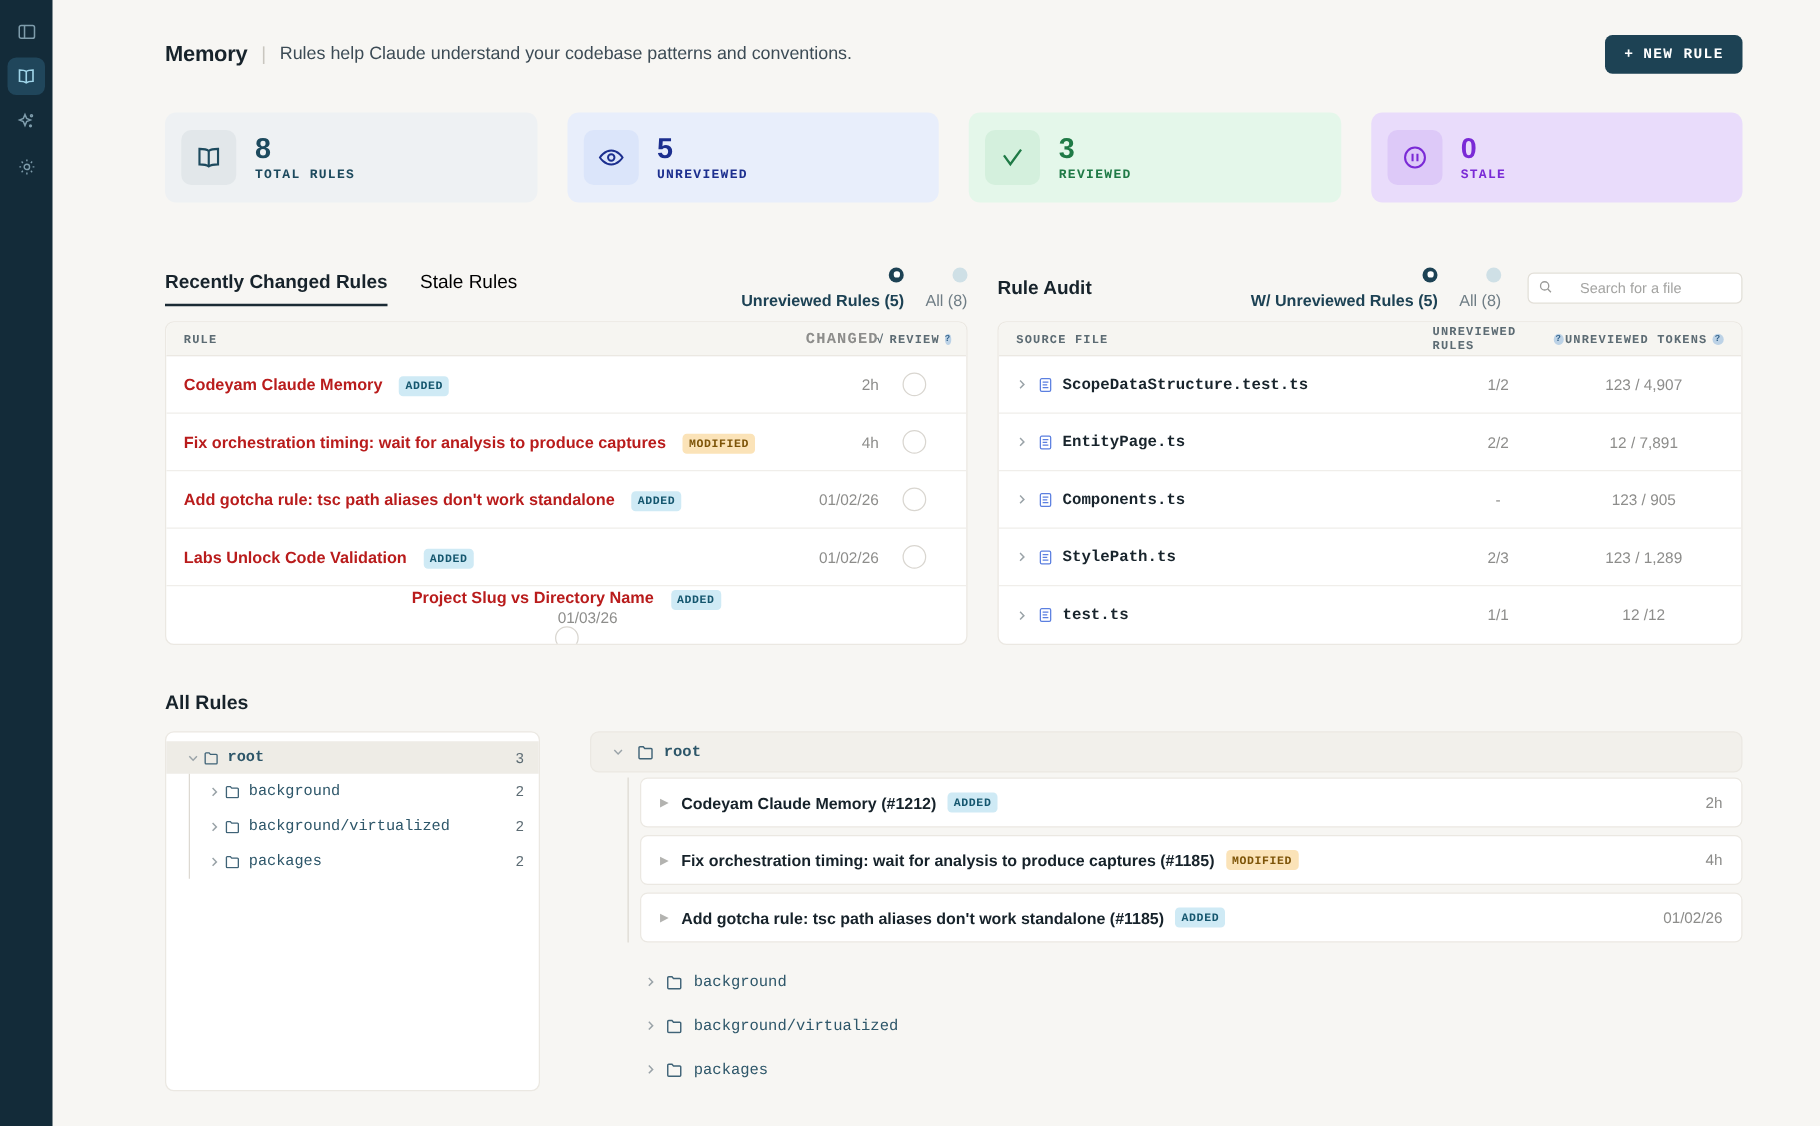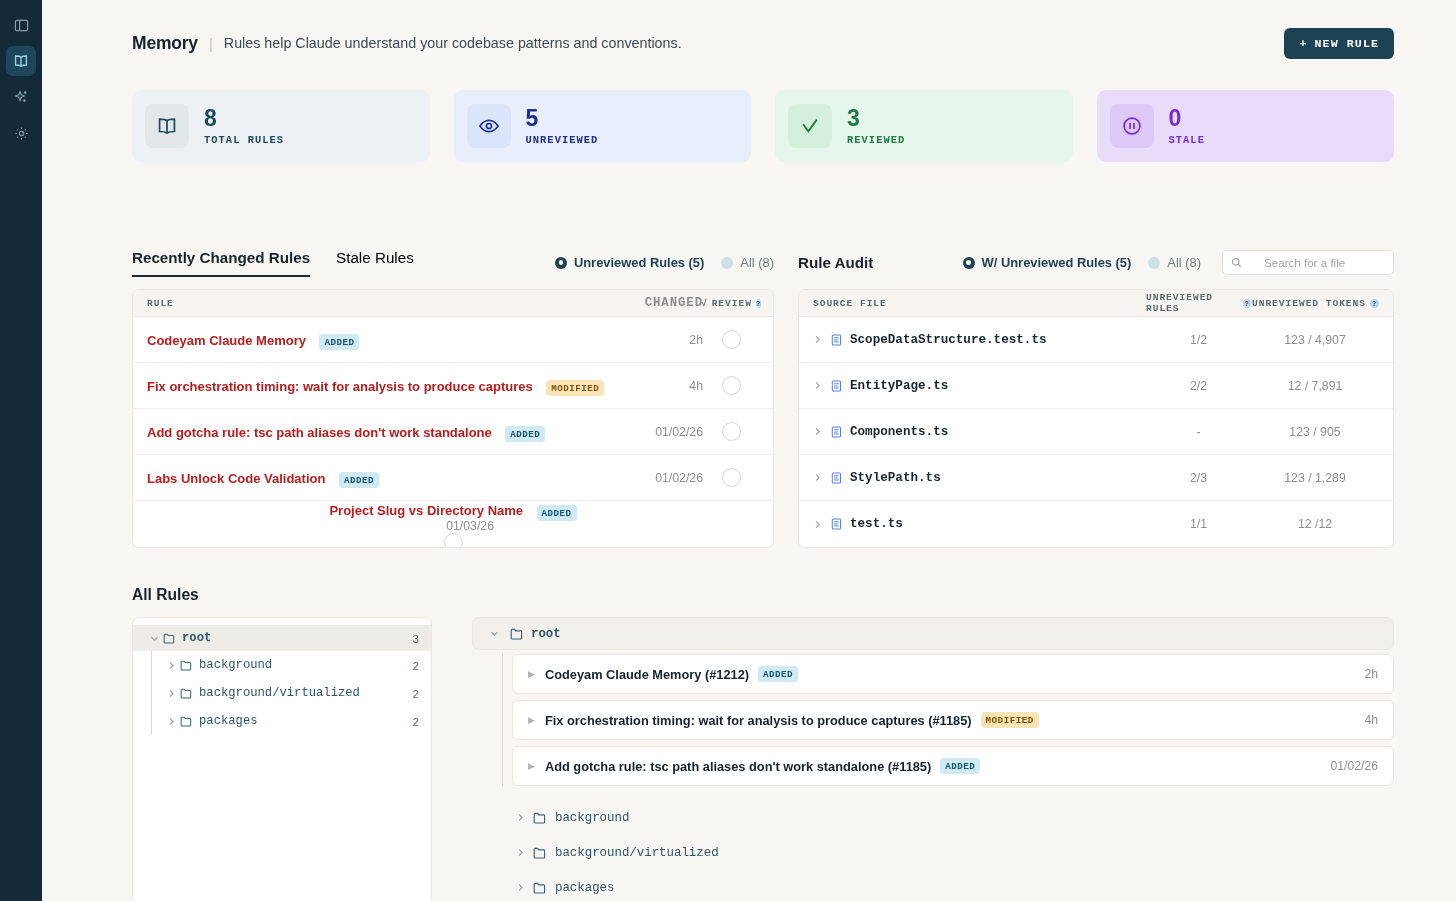--- a/index.html
+++ b/index.html
@@ -88,31 +88,31 @@
   .s-stale { background: #e9dcfb; }
   .s-stale .stat-ico { background: #ddc9f8; color: #7a2ad6; }
   .s-stale .stat-num, .s-stale .stat-lbl { color: #7a2ad6; }
 
   
   .panels { display: flex; gap: 24px; margin-top: 52px; }
   .panel-left { width: 642px; flex: 0 0 642px; }
   .panel-right { flex: 1 1 auto; }
 
   .panel-head {
-    display: flex; align-items: center; height: 33px; margin-top: 32px;
+    display: flex; align-items: center; height: 33px;
   }
   .tab {
     font-size: 15.2px; font-weight: bold; color: #17232b;
     padding-bottom: 9px; border-bottom: 2px solid #1b2b34;
   }
   .tab.inactive { color: #000000; font-weight: normal; border-bottom: 2px solid transparent; margin-left: 26px; }
   .panel-title { font-size: 15.2px; font-weight: bold; color: #17232b; }
 
   .radios { margin-left: auto; display: flex; align-items: center; gap: 17px; }
-  .radio { display: flex; align-items: center; gap: 7px; }
+  .radio { display: flex; align-items: flex-end; gap: 7px; flex-direction: column; }
   .dot { width: 12px; height: 12px; border-radius: 50%; position: relative; flex: 0 0 auto; }
   .dot.on { background: #1d4254; }
   .dot.on::after {
     content:''; position: absolute; left: 3.7px; top: 3.7px;
     width: 4.6px; height: 4.6px; border-radius: 50%; background: #fff;
   }
   .dot.off { background: #cfe0e6; }
   .radio .lab { font-size: 12.9px; font-weight: bold; color: #1d4254; }
   .radio.off .lab { color: #6f7d85; font-weight: normal; }
   .audit-search {

